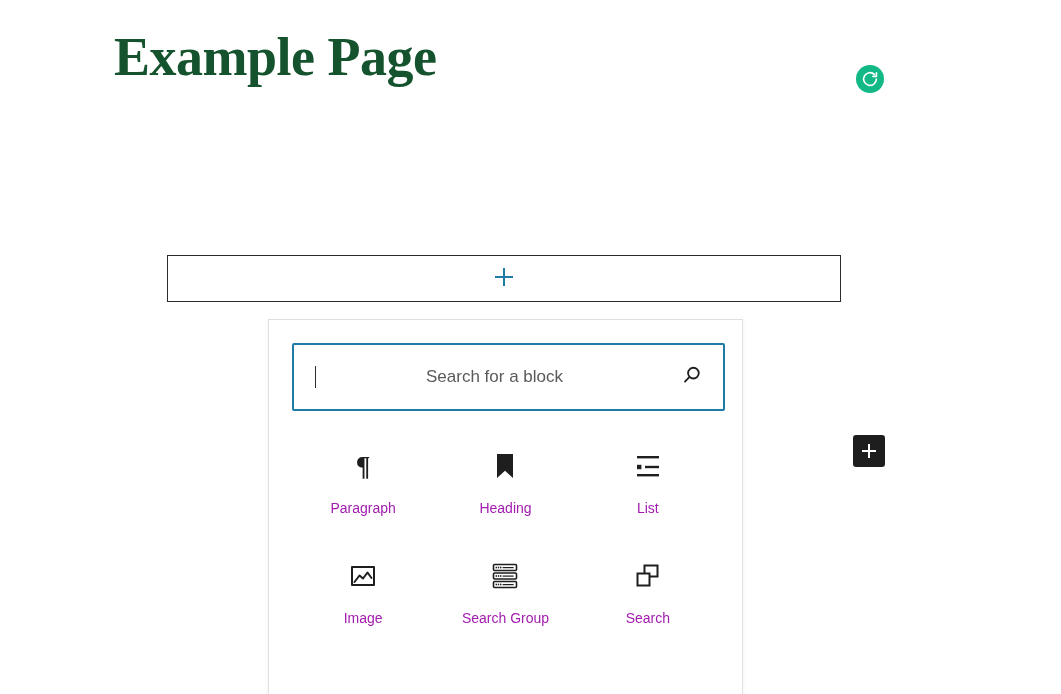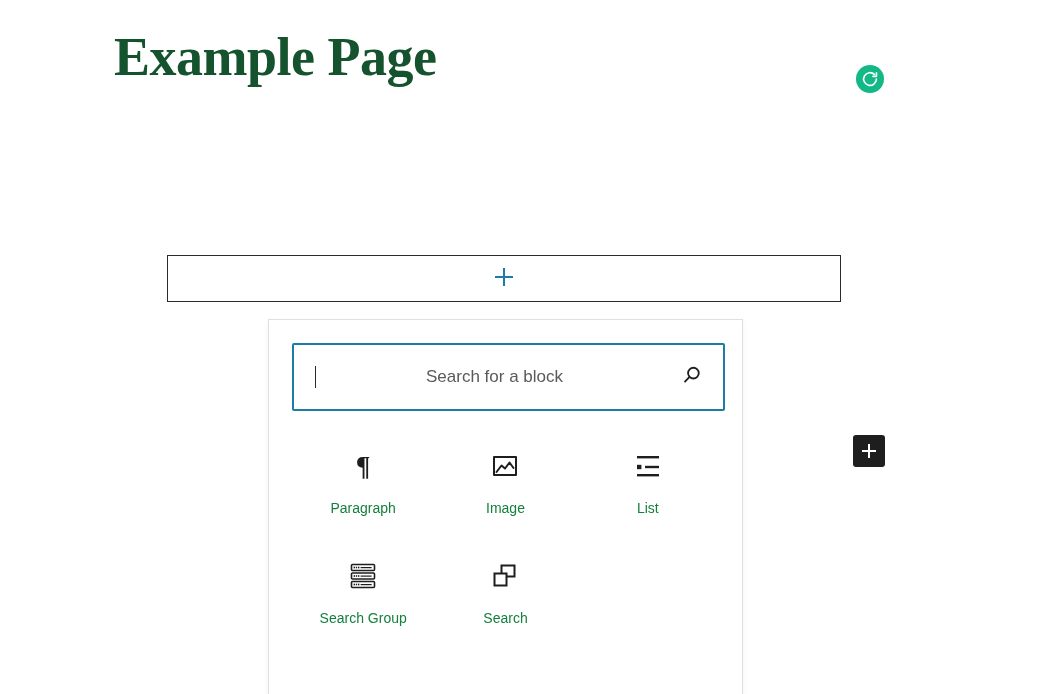--- a/index.html
+++ b/index.html
@@ -142,21 +142,21 @@
     display: flex;
     align-items: center;
     justify-content: center;
     color: #1e1e1e;
   }
   .block-icon svg { display: block; }
   .block-label {
     margin-top: 17px;
     font-family: "Liberation Sans", sans-serif;
     font-size: 14px;
-    color: #15803d;
+    color: #a21caf;
     line-height: 1.2;
     text-align: center;
     white-space: nowrap;
   }
 
   
   .pilcrow {
     font-family: "Liberation Serif", serif;
     font-size: 27px;
     font-weight: 700;
@@ -220,41 +220,49 @@
 
   <div id="block-grid">
 
     <button class="block-cell">
       <span class="block-icon">
         <span class="pilcrow">¶</span>
       </span>
       <span class="block-label">Paragraph</span>
     </button>
 
-
-    <button class="block-cell">
-      <span class="block-icon">
-        <svg width="26" height="24" viewBox="0 0 26 24" fill="none" stroke="#1e1e1e" stroke-width="2" stroke-linejoin="round">
-          <rect x="2" y="3" width="22" height="18"></rect>
-          <polyline points="4.5,18 9.5,11.5 13,14.5 17.5,8.5 21.5,14" stroke-linecap="round"></polyline>
-        </svg>
-      </span>
-      <span class="block-label">Image</span>
+    <button class="block-cell">
+      <span class="block-icon">
+        <svg width="22" height="26" viewBox="0 0 22 26">
+          <path d="M3 1h16v24l-8-7.2L3 25z" fill="#1e1e1e"></path>
+        </svg>
+      </span>
+      <span class="block-label">Heading</span>
     </button>
 
     <button class="block-cell">
       <span class="block-icon">
         <svg width="28" height="24" viewBox="0 0 28 24" fill="#1e1e1e">
           <rect x="3" y="2" width="22" height="2.4"></rect>
           <rect x="3" y="10.8" width="4.4" height="4.4"></rect>
           <rect x="11" y="11.8" width="14" height="2.4"></rect>
           <rect x="3" y="20" width="22" height="2.4"></rect>
         </svg>
       </span>
       <span class="block-label">List</span>
+    </button>
+
+    <button class="block-cell">
+      <span class="block-icon">
+        <svg width="26" height="24" viewBox="0 0 26 24" fill="none" stroke="#1e1e1e" stroke-width="2" stroke-linejoin="round">
+          <rect x="2" y="3" width="22" height="18"></rect>
+          <polyline points="4.5,18 9.5,11.5 13,14.5 17.5,8.5 21.5,14" stroke-linecap="round"></polyline>
+        </svg>
+      </span>
+      <span class="block-label">Image</span>
     </button>
 
     <button class="block-cell">
       <span class="block-icon">
         <svg width="26" height="26" viewBox="0 0 26 26" fill="none" stroke="#1e1e1e">
           <rect x="1.5" y="1.5" width="23" height="6" stroke-width="1.6" rx="1"></rect>
           <rect x="1.5" y="10" width="23" height="6" stroke-width="1.6" rx="1"></rect>
           <rect x="1.5" y="18.5" width="23" height="6" stroke-width="1.6" rx="1"></rect>
           <g fill="#1e1e1e" stroke="none">
             <rect x="3.6" y="3.7" width="1.4" height="1.6"></rect>

